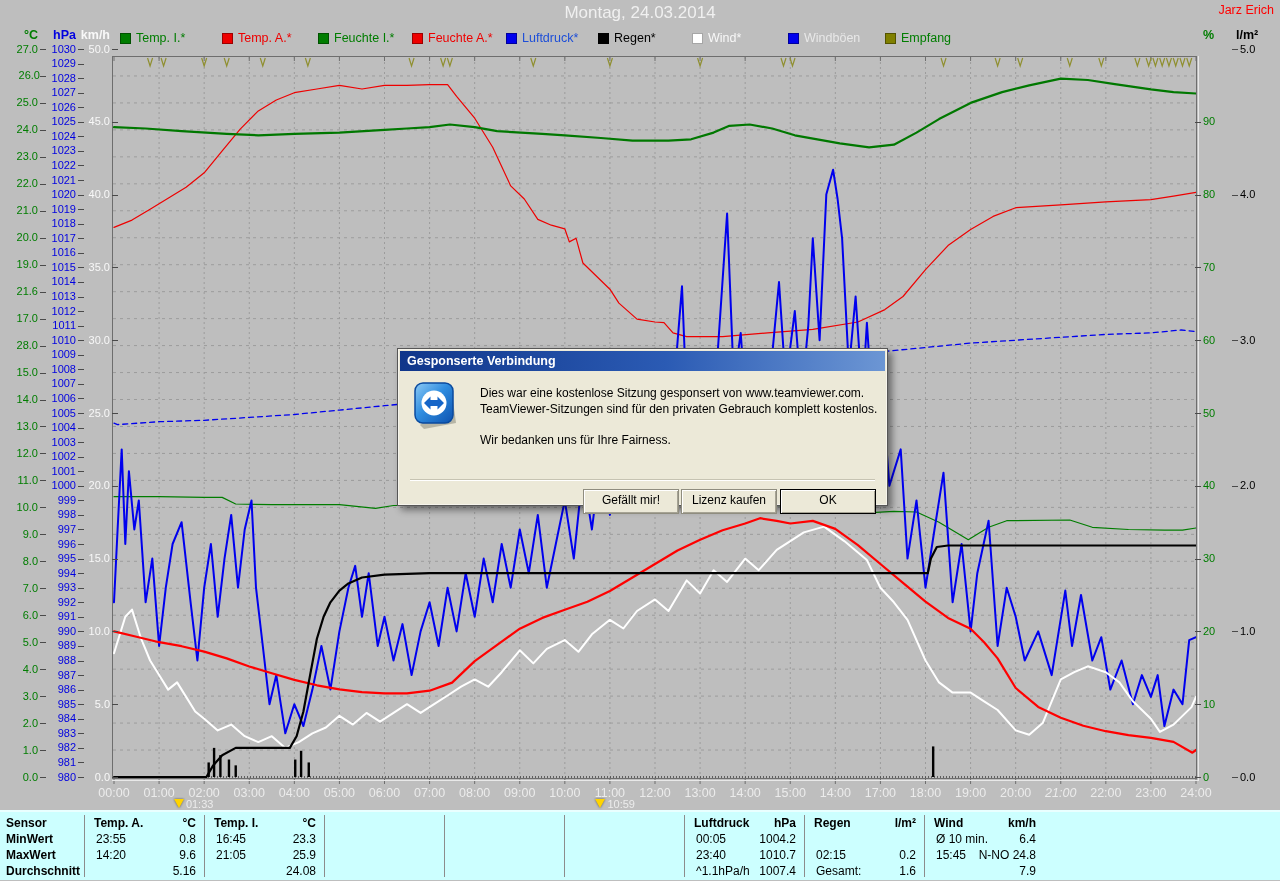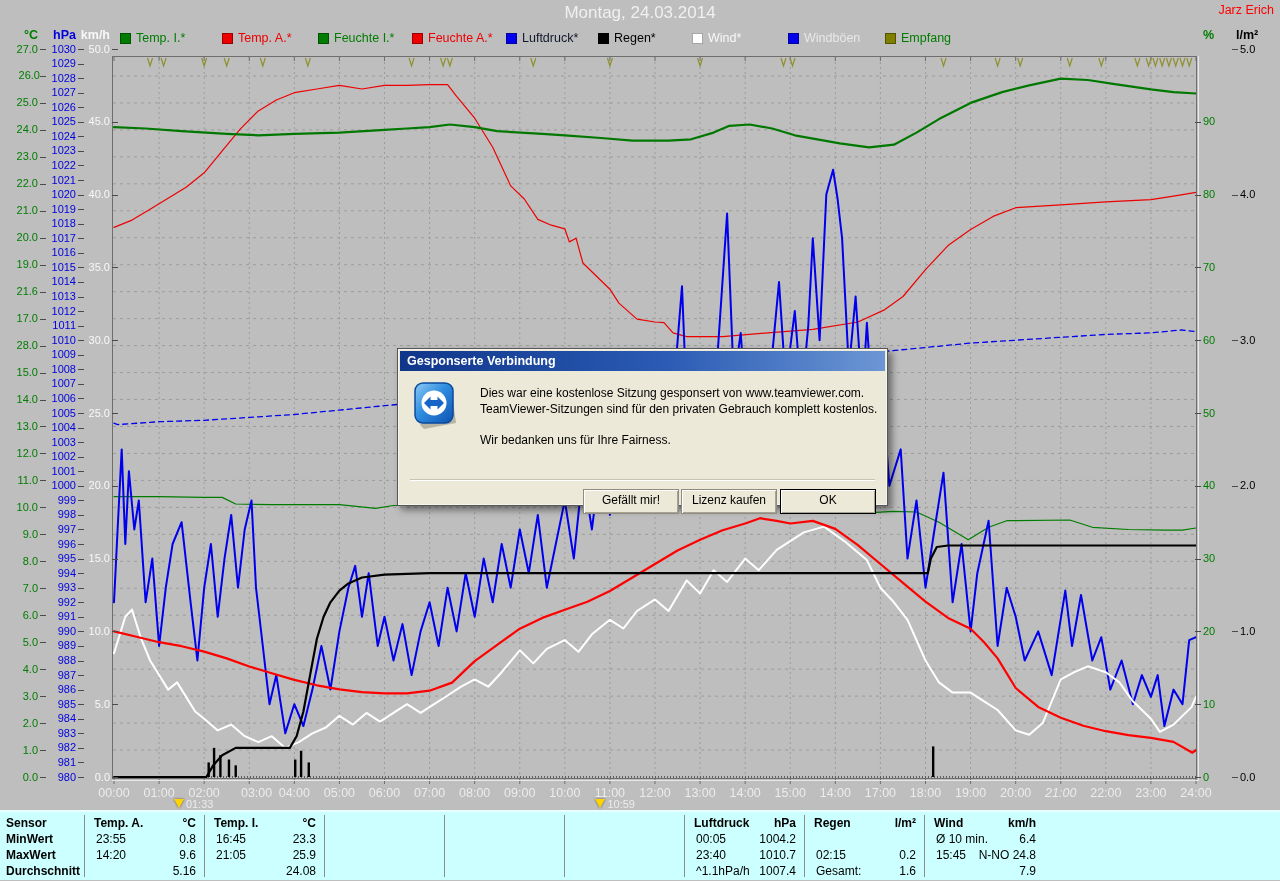--- a/index.html
+++ b/index.html
@@ -62,21 +62,21 @@
       <div class="legend-item" style="left: 318px;">
         <span class="legend-sq" style="background: rgb(0, 125, 0);"></span>
         <span style="color: rgb(0, 125, 0);">Feuchte I.*</span>
       </div>
       <div class="legend-item" style="left: 412px;">
         <span class="legend-sq" style="background: rgb(238, 0, 0);"></span>
         <span style="color: rgb(238, 0, 0);">Feuchte A.*</span>
       </div>
       <div class="legend-item" style="left: 506px;">
         <span class="legend-sq" style="background: rgb(0, 0, 238);"></span>
-        <span style="color: #0f172a;">Luftdruck*</span>
+        <span style="color: #1d4ed8;">Luftdruck*</span>
       </div>
       <div class="legend-item" style="left: 598px;">
         <span class="legend-sq" style="background: rgb(0, 0, 0);"></span>
         <span style="color: rgb(0, 0, 0);">Regen*</span>
       </div>
       <div class="legend-item" style="left: 692px; align-items: center;">
         <span class="legend-sq" style="background: rgb(255, 255, 255);"></span>
         <span style="color: rgb(248, 248, 248);">Wind*</span>
       </div>
       <div class="legend-item" style="left: 788px;">
@@ -455,21 +455,21 @@
       <div class="tickdash" style="top: 340.2px; left: 1232px;"></div>
       <div class="axis-lab axis-right" style="top: 189.1px; color: rgb(0, 0, 0); left: 1240px;">4.0</div>
       <div class="tickdash" style="top: 194.6px; left: 1232px;"></div>
       <div class="axis-lab axis-right" style="top: 43.5px; color: rgb(0, 0, 0); left: 1240px;">5.0</div>
       <div class="tickdash" style="top: 49px; left: 1232px;"></div>
     </div>
   <div id="x-labels">
       <div class="xlab" style="left: 91px;">00:00</div>
       <div class="xlab" style="left: 136.083px;">01:00</div>
       <div class="xlab" style="left: 181.167px;">02:00</div>
-      <div class="xlab" style="left: 226.25px; text-align: right;">03:00</div>
+      <div class="xlab" style="left: 226.25px;">03:00</div>
       <div class="xlab" style="left: 271.333px;">04:00</div>
       <div class="xlab" style="left: 316.417px;">05:00</div>
       <div class="xlab" style="left: 361.5px;">06:00</div>
       <div class="xlab" style="left: 406.583px;">07:00</div>
       <div class="xlab" style="left: 451.667px;">08:00</div>
       <div class="xlab" style="left: 496.75px;">09:00</div>
       <div class="xlab" style="left: 541.833px;">10:00</div>
       <div class="xlab" style="left: 586.917px;">11:00</div>
       <div class="xlab" style="left: 632px;">12:00</div>
       <div class="xlab" style="left: 677.083px;">13:00</div>

